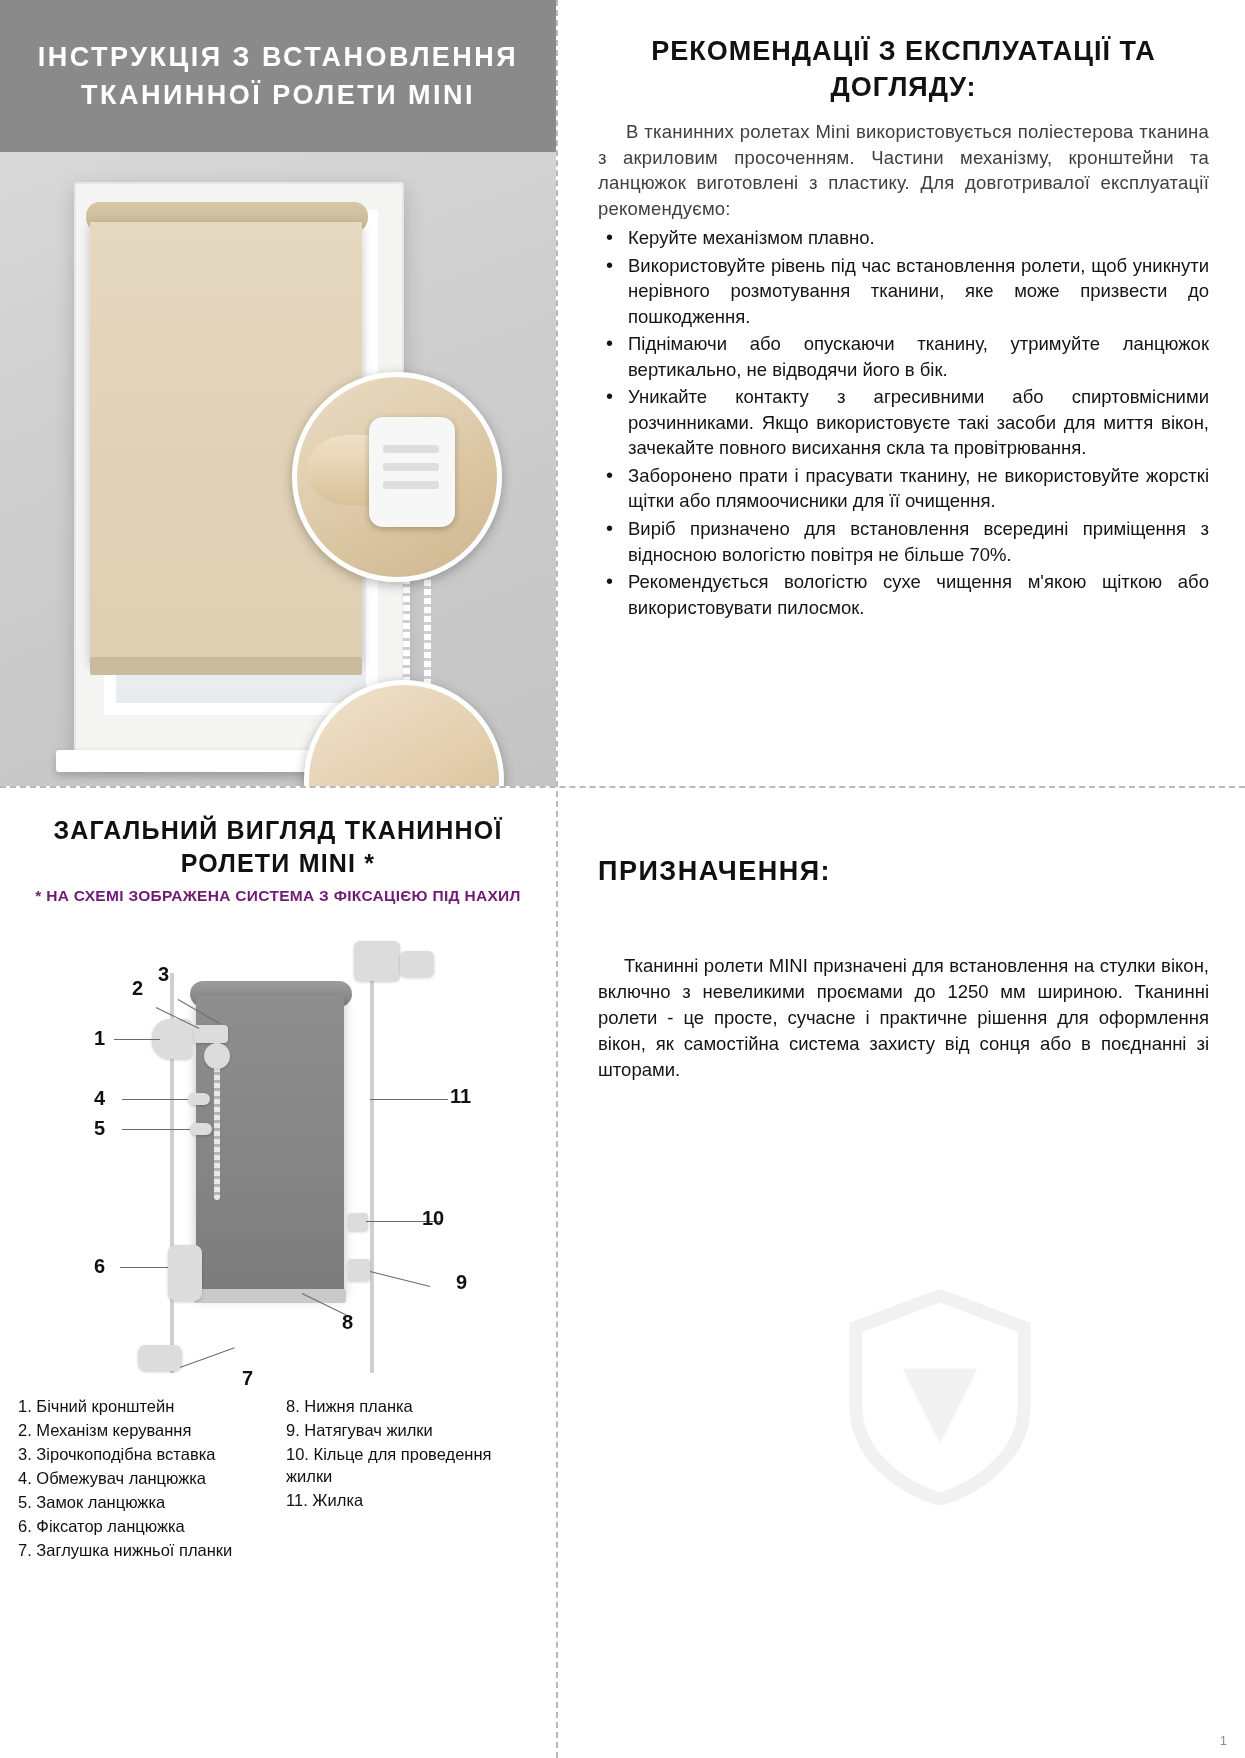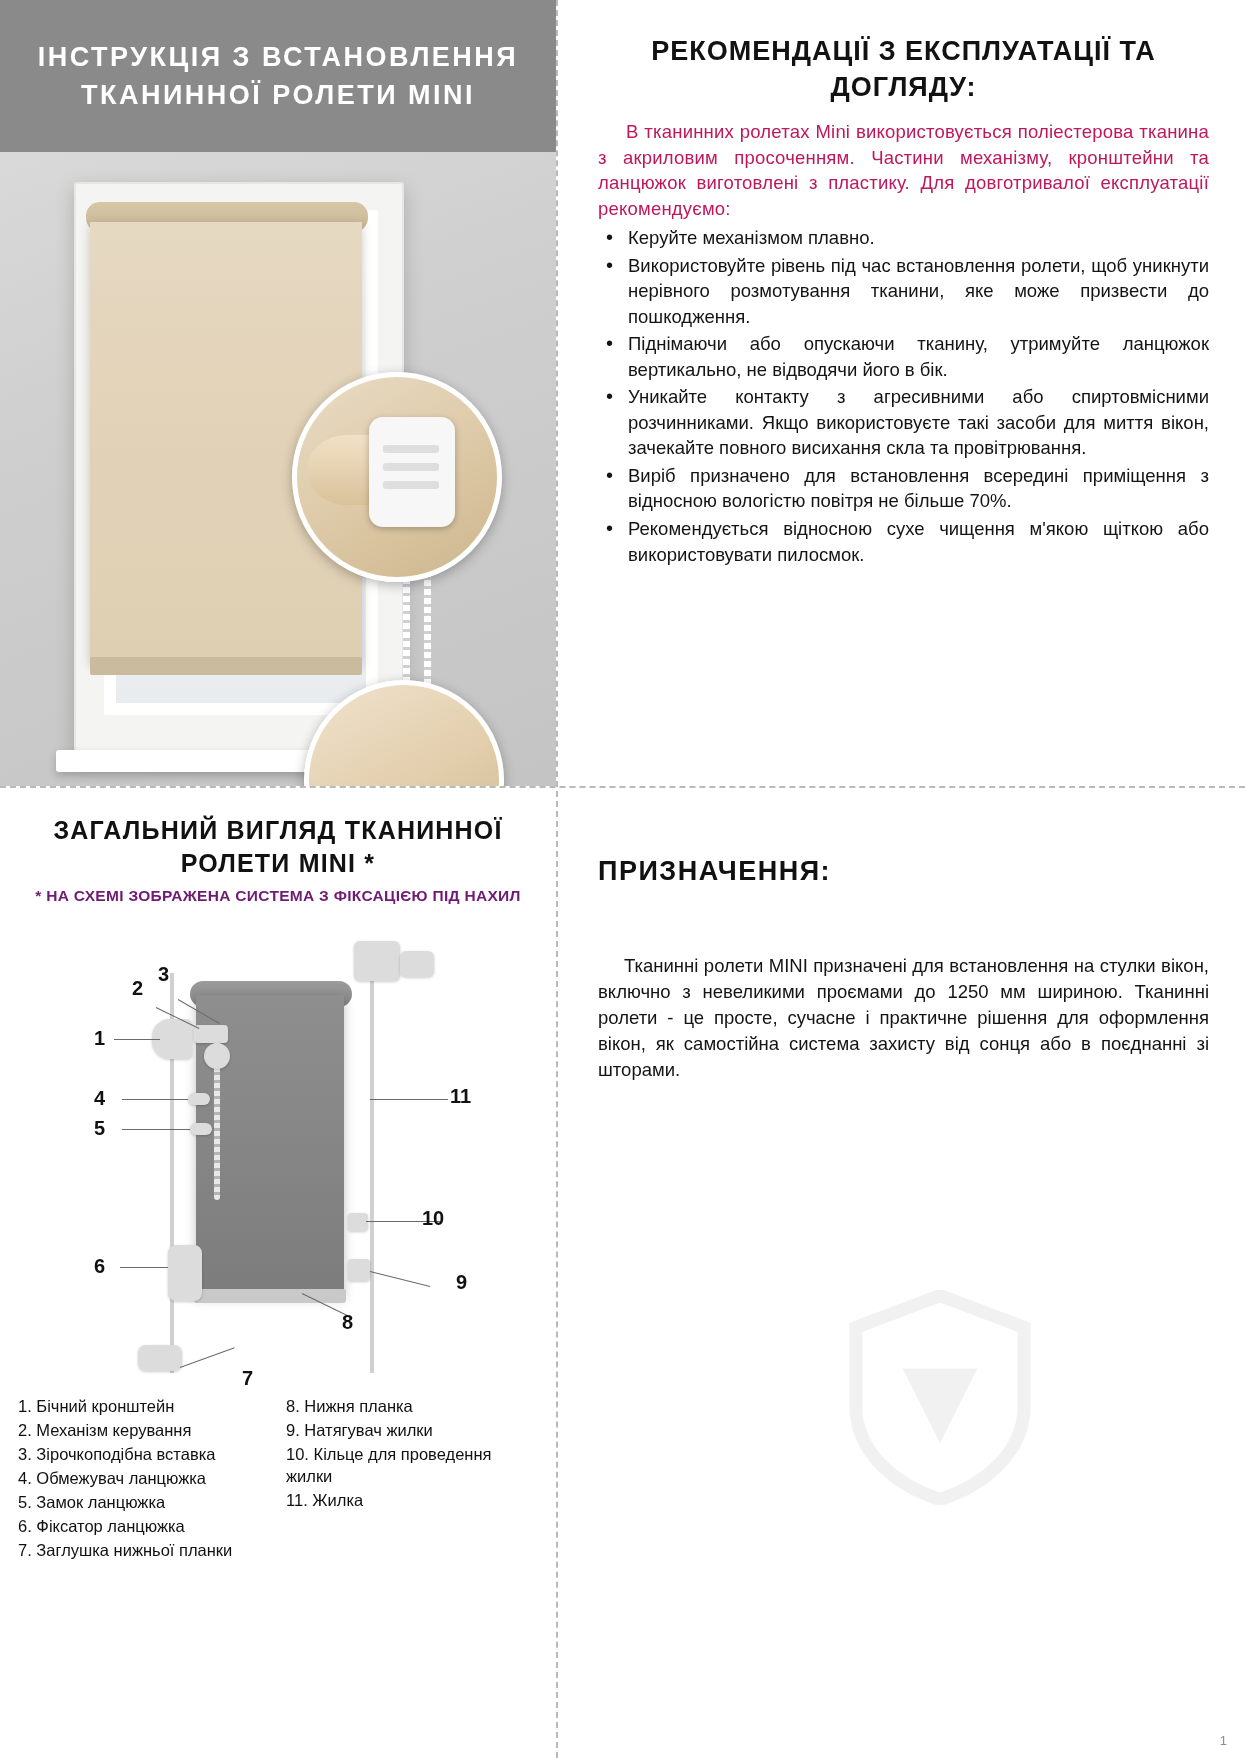--- a/index.html
+++ b/index.html
@@ -192,21 +192,21 @@
     line-height: 1.32;
     text-transform: uppercase;
     color: #121212;
     margin-bottom: 14px;
   }
   .tr-intro {
     font-size: 18.5px;
     line-height: 1.38;
     text-align: justify;
     text-indent: 28px;
-    color: #be185d;
+    color: #404040;
     letter-spacing: .2px;
   }
   ul.tips {
     list-style: none;
     margin: 4px 0 0 0;
     padding: 0;
   }
   ul.tips li {
     position: relative;
     font-size: 18.5px;
@@ -417,22 +417,23 @@
   </div>
 
   <div class="q-tr">
     <div class="tr-title">РЕКОМЕНДАЦІЇ З ЕКСПЛУАТАЦІЇ ТА ДОГЛЯДУ:</div>
     <div class="tr-intro">В тканинних ролетах Mini використовується поліестерова тканина з акриловим просоченням. Частини механізму, кронштейни та ланцюжок виготовлені з пластику. Для довготривалої експлуатації рекомендуємо:</div>
     <ul class="tips">
       <li>Керуйте механізмом плавно.</li>
       <li>Використовуйте рівень під час встановлення ролети, щоб уникнути нерівного розмотування тканини, яке може призвести до пошкодження.</li>
       <li>Піднімаючи або опускаючи тканину, утримуйте ланцюжок вертикально, не відводячи його в бік.</li>
       <li>Уникайте контакту з агресивними або спиртовмісними розчинниками. Якщо використовуєте такі засоби для миття вікон, зачекайте повного висихання скла та провітрювання.</li>
+      <li>Заборонено прати і прасувати тканину, не використовуйте жорсткі щітки або плямоочисники для її очищення.</li>
       <li>Виріб призначено для встановлення всередині приміщення з відносною вологістю повітря не більше 70%.</li>
-      <li>Рекомендується відносною сухе чищення м'якою щіткою або використовувати пилосмок.</li>
+      <li>Рекомендується вологістю сухе чищення м'якою щіткою або використовувати пилосмок.</li>
     </ul>
   </div>
 
   <div class="q-bl">
     <div class="bl-title">ЗАГАЛЬНИЙ ВИГЛЯД ТКАНИННОЇ  РОЛЕТИ  MINI *</div>
     <div class="bl-sub">* НА СХЕМІ ЗОБРАЖЕНА СИСТЕМА З ФІКСАЦІЄЮ ПІД НАХИЛ</div>
 
     <div class="diagram">
       <div class="d-rail d-rail-l"></div>
       <div class="d-rail d-rail-r"></div>

